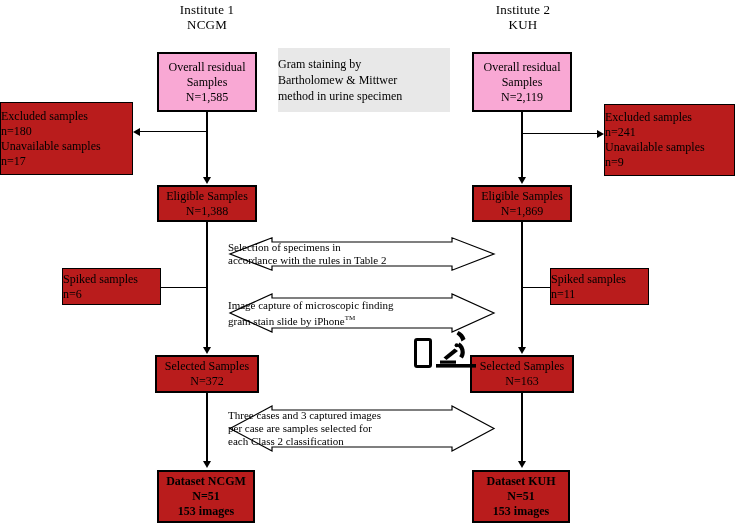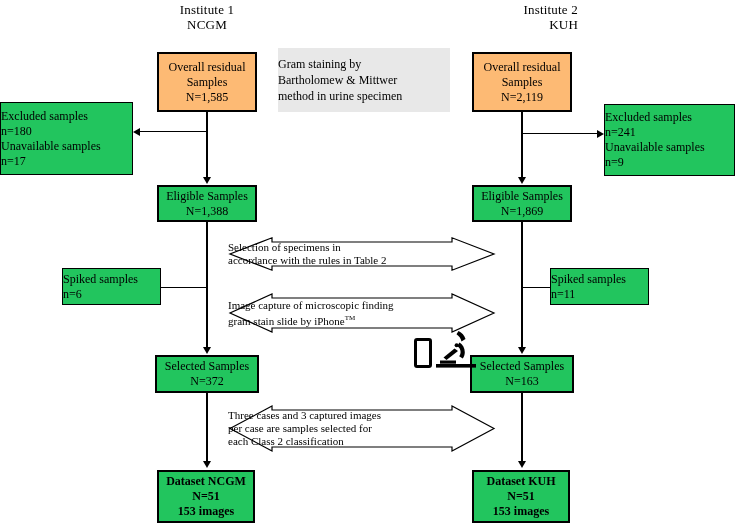--- a/index.html
+++ b/index.html
@@ -12,28 +12,28 @@
 
   
   .hdr{
     position:absolute;text-align:center;font-size:13px;line-height:15px;
     letter-spacing:.2px;
   }
 
   
   .box{
     position:absolute;box-sizing:border-box;
-    border:1px solid #000;background:#22c55e;
+    border:1px solid #000;background:#b91c1c;
     display:flex;flex-direction:column;justify-content:center;
     font-size:12px;line-height:15px;
   }
   .box.center{align-items:center;text-align:center;}
   .box.left{align-items:flex-start;text-align:left;}
   .box.thick{border-width:2px;}
-  .box.shaded{background:#fdba74;}
+  .box.shaded{background:#f9a8d4;}
   .box.noborder{border:none;background:#e8e8e8;}
   .box.bold{font-weight:bold;}
 
   
   .vline{position:absolute;width:1px;background:#000;}
   .hline{position:absolute;height:1px;background:#000;}
   .vline.thick{width:2px;}
 
   
   .ah-down{
@@ -67,21 +67,21 @@
 </style>
 </head>
 <body>
 
 <div class="stage">
 
   <div class="hdr" style="left:152px;top:2px;width:110px;">
     <div>Institute 1</div>
     <div>NCGM</div>
   </div>
-  <div class="hdr" style="left:468px;top:2px;width:110px;text-align:right;">
+  <div class="hdr" style="left:468px;top:2px;width:110px;">
     <div>Institute 2</div>
     <div>KUH</div>
   </div>
 
   <div class="box center thick shaded" style="left:157px;top:52px;width:100px;height:60px;">
     <div>Overall residual</div>
     <div>Samples</div>
     <div>N=1,585</div>
   </div>
 

